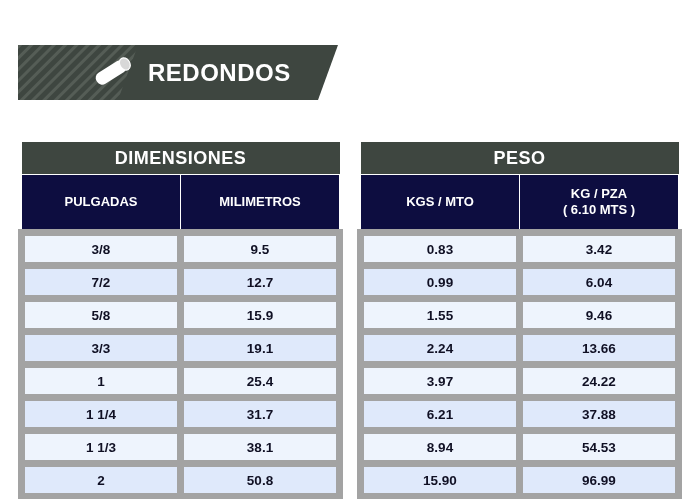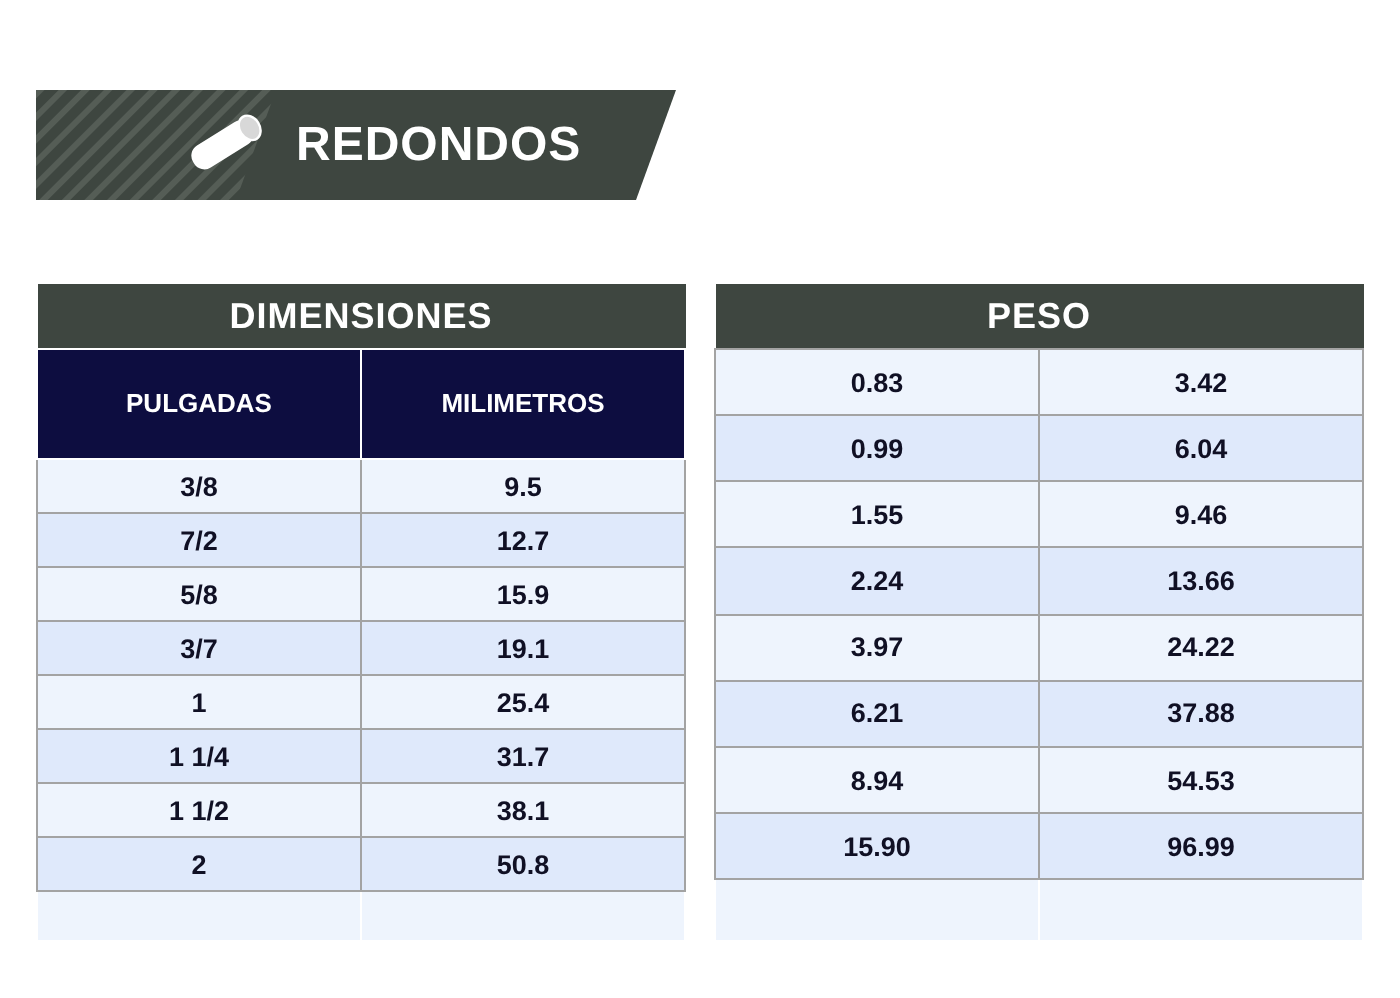--- a/index.html
+++ b/index.html
@@ -89,21 +89,21 @@
     border: 1px solid #ffffff;
     line-height: 1.25;
   }
   .tbl td {
     height: 24px;
     text-align: center;
     vertical-align: middle;
     font-size: 13.5px;
     font-weight: bold;
     color: #101024;
-    border: 1px solid #a3a3a3;
+    border: 7px solid #a3a3a3;
   }
   .tbl tbody tr:nth-child(odd) td { background: #eef4fd; }
   .tbl tbody tr:nth-child(even) td { background: #dfe9fb; }
 
   .spacer-row td {
     height: 22px;
     background: #eef4fd !important;
     border: 1px solid #ffffff;
   }
 </style>
@@ -151,51 +151,58 @@
         </tr>
         <tr>
           <td>7/2</td>
           <td>12.7</td>
         </tr>
         <tr>
           <td>5/8</td>
           <td>15.9</td>
         </tr>
         <tr>
-          <td>3/7</td>
+          <td>3/3</td>
           <td>19.1</td>
         </tr>
         <tr>
           <td>1</td>
           <td>25.4</td>
         </tr>
         <tr>
           <td>1 1/4</td>
           <td>31.7</td>
         </tr>
         <tr>
-          <td>1 1/2</td>
+          <td>1 1/3</td>
           <td>38.1</td>
         </tr>
         <tr>
           <td>2</td>
           <td>50.8</td>
         </tr>
         <tr class="spacer-row">
           <td></td>
           <td></td>
         </tr>
       </tbody>
     </table>
 
     <table class="tbl right">
       <thead>
         <tr class="grp-head">
           <th colspan="2">PESO</th>
         </tr>
+        <tr class="col-head">
+          <th>KGS / MTO</th>
+          <th>
+            <div>KG / PZA</div>
+            <div>( 6.10 MTS )</div>
+          </th>
+        </tr>
       </thead>
       <tbody>
         <tr>
           <td>0.83</td>
           <td>3.42</td>
         </tr>
         <tr>
           <td>0.99</td>
           <td>6.04</td>
         </tr>

